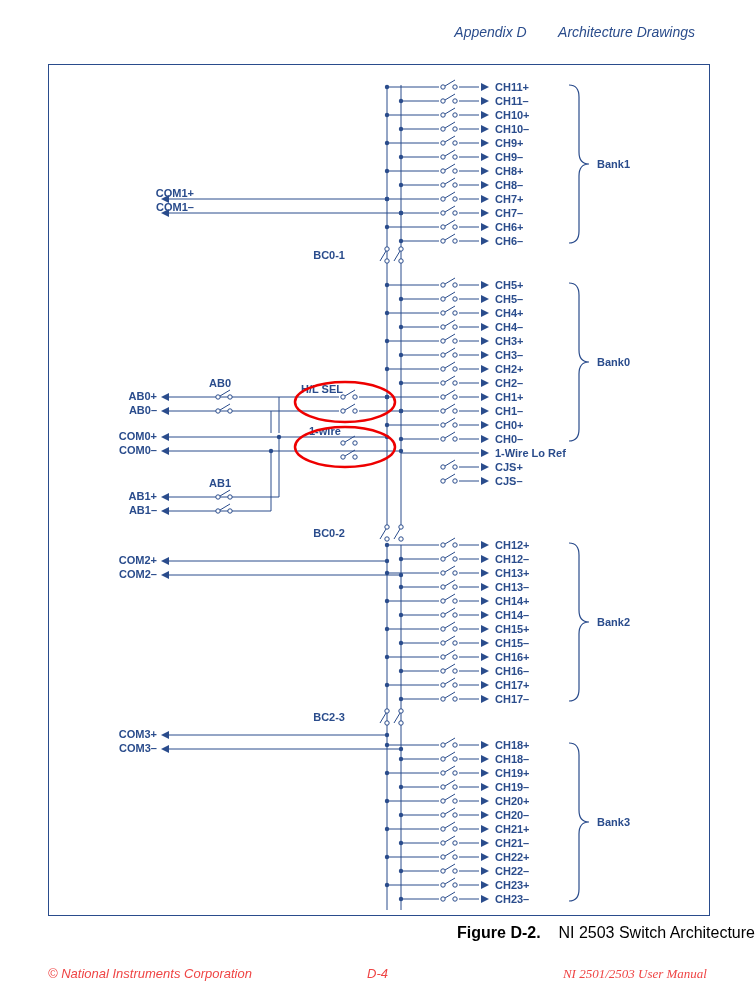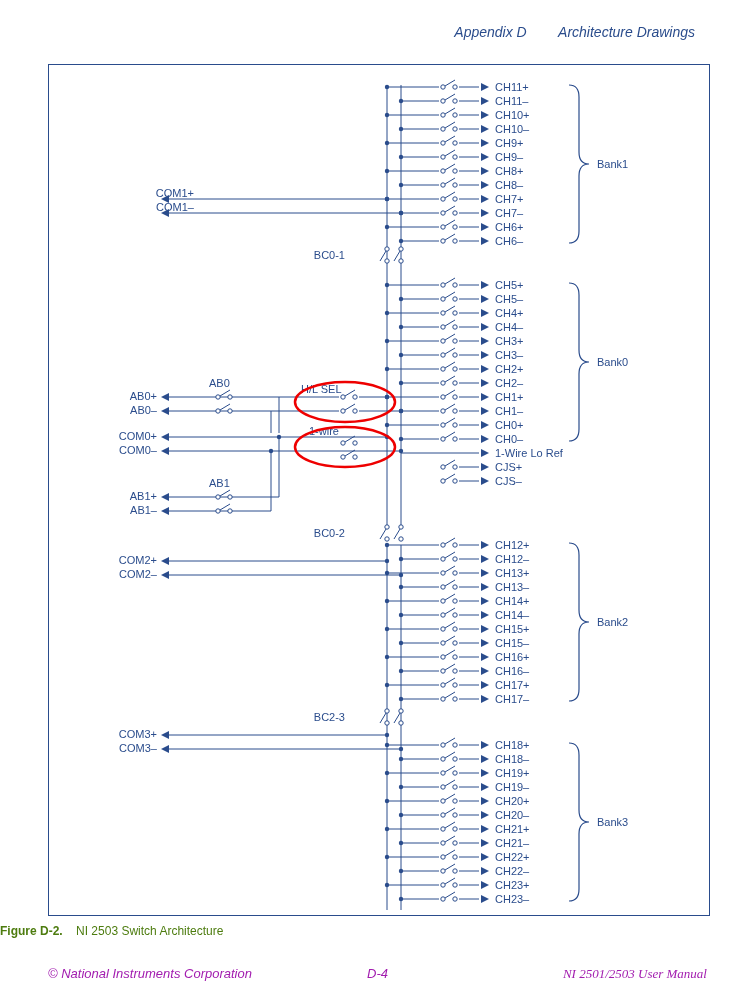--- a/index.html
+++ b/index.html
@@ -1,22 +1,22 @@
 <!DOCTYPE html>
 <html><head>
 <meta charset="utf-8">
 <style>
   body { margin:0; padding:0; font-family: Helvetica, Arial, sans-serif; background:#fff; color:#000; }
   .page { width:755px; height:999px; position:relative; }
   .hdr { position:absolute; top:24px; right:60px; font-style:italic; font-size:14px; color:#2a4c8c; }
   .hdr .appx { margin-right:28px; }
-  .frame { position:absolute; left:48px; top:64px; width:660px; height:850px; border:1px solid #2a4c8c; }
-  .caption { position:absolute; left:0; right:0; top:924px; text-align:left; font-size:12px; color:#4d7c0f; }
+  .frame { position:absolute; left:48px; top:64px; width:660px; height:850px; border:1px solid #2a4c8c;font-weight:bold; }
+  .caption { position:absolute; left:0; right:0; top:924px; text-align:right; font-size:16px; color:#000000; }
   .caption b { font-weight:700; }
-  .footer { position:absolute; left:48px; right:48px; top:966px; font-size:13px; color:#a21caf; font-style:italic; }
+  .footer { position:absolute; left:48px; right:48px; top:966px; font-size:13px; color:#ef4444; font-style:italic; }
   .footer .pg { position:absolute; left:50%; transform:translateX(-50%); font-style:italic; }
   .footer .man { float:right; font-style:italic;font-family:Liberation Serif, serif; }
   svg text { font-family: Helvetica, Arial, sans-serif; }
 </style>
 </head>
 <body>
 
 <div class="page">
   <div class="hdr">
     <span class="appx">Appendix D</span>

